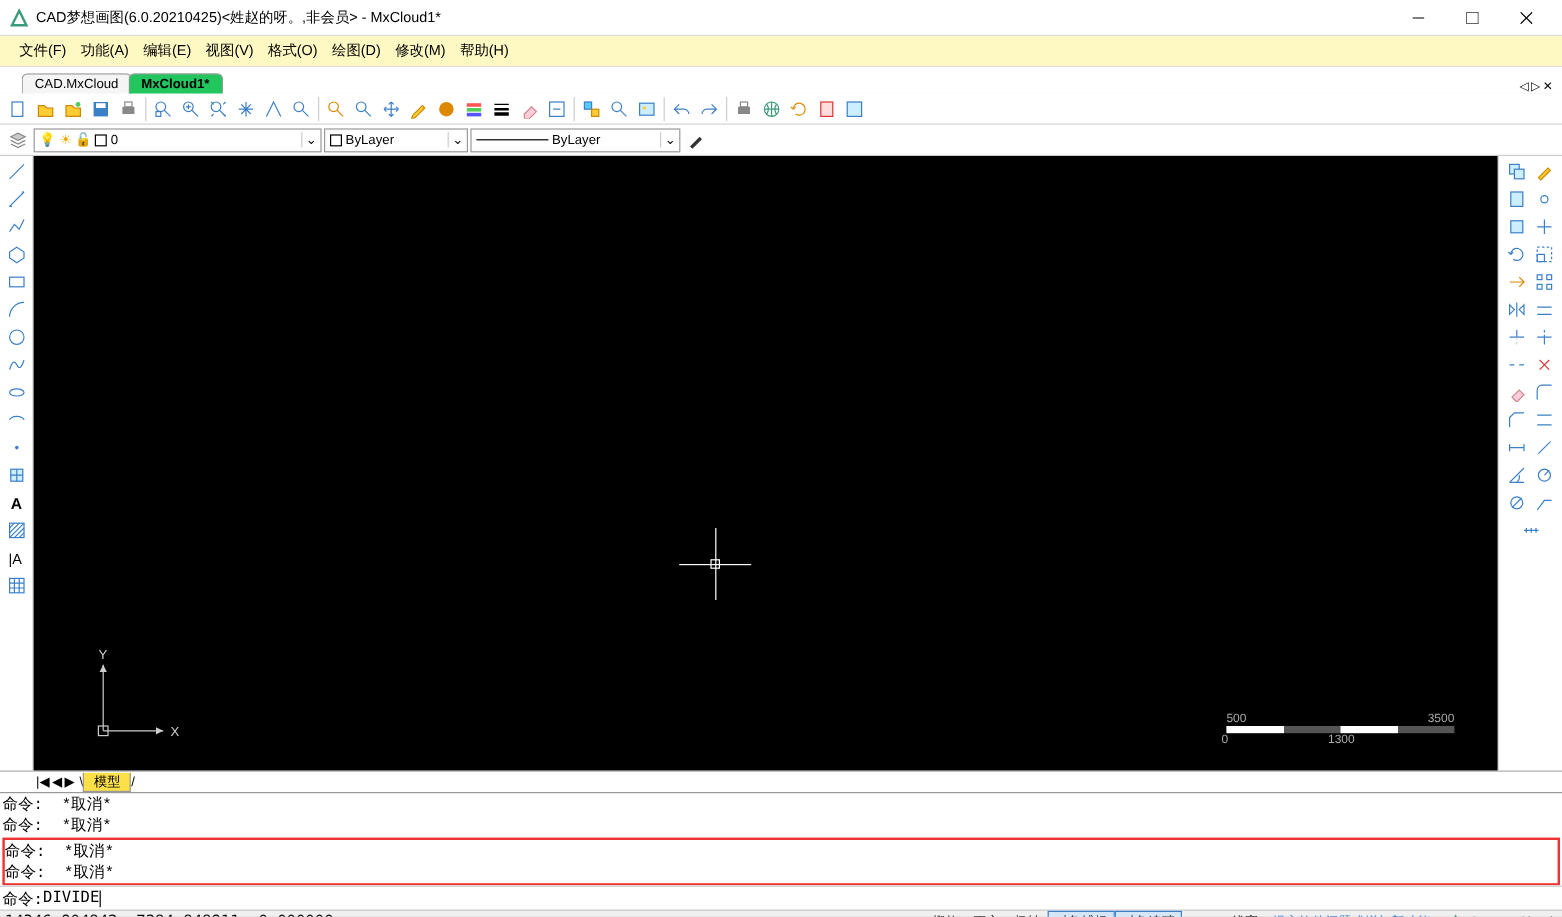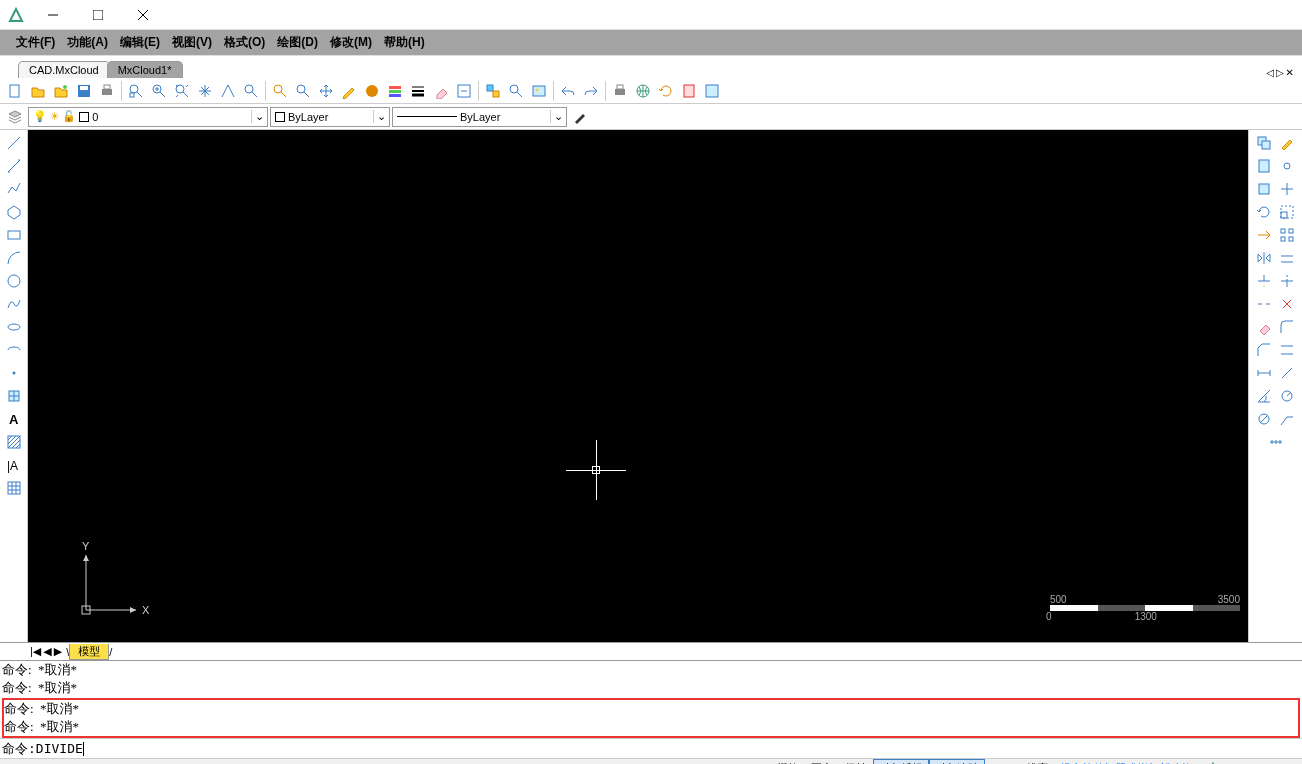--- a/index.html
+++ b/index.html
@@ -2,49 +2,49 @@
 <html><head>
 <meta charset="utf-8">
 <style>
 * { box-sizing: border-box; margin: 0; padding: 0; }
 body { font-family: "Microsoft YaHei", Arial, sans-serif; font-size: 12px; background: #f0f0f0; overflow: hidden; width: 1302px; height: 764px; }
 .titlebar { height: 30px; background: #fff; display: flex; align-items: center; padding: 0 8px; border-bottom: 1px solid #ddd; }
 .titlebar .logo { width: 16px; height: 16px; margin-right: 6px; color: #4a9; font-weight: bold; }
 .titlebar .title { flex: 1; font-size: 12px; }
 .titlebar .btns { display: flex; }
 .titlebar .btn { width: 45px; height: 30px; display: flex; align-items: center; justify-content: center; cursor: pointer; }
-.menubar { height: 26px; background: #a3a3a3; display: flex; align-items: center; padding: 0 10px; border-bottom: 1px solid #ddd; font-weight: bold; }
+.menubar { height: 26px; background: #fef9c3; display: flex; align-items: center; padding: 0 10px; border-bottom: 1px solid #ddd; }
 .menubar .item { padding: 3px 6px; cursor: pointer; }
 .tabbar { height: 22px; background: #fff; display: flex; align-items: flex-end; padding: 0 4px 0 18px; position: relative; }
 .tab { padding: 2px 10px; border: 1px solid #999; border-bottom: none; border-radius: 5px 5px 0 0; background: #f5f5f5; margin-right: -3px; cursor: pointer; font-size: 11px; position: relative; }
-.tab.active { background: #a3a3a3; font-weight: normal; z-index: 1; }
+.tab.active { background: #22c55e; font-weight: bold; z-index: 1; }
 .tabbar .nav { margin-left: auto; display: flex; gap: 2px; font-size: 10px; padding-right: 4px; }
 .toolbar { height: 26px; background: #fff; display: flex; align-items: center; padding: 2px 4px; border-bottom: 1px solid #ccc; gap: 1px; }
 .toolbar2 { height: 26px; background: #fff; display: flex; align-items: center; padding: 2px 4px; border-bottom: 1px solid #ccc; gap: 2px; }
 .tbtn { width: 22px; height: 22px; display: flex; align-items: center; justify-content: center; cursor: pointer; border: 1px solid transparent; }
 .tbtn svg { width: 16px; height: 16px; }
 .layer-combo { height: 20px; border: 1px solid #999; background: #fff; display: flex; align-items: center; cursor: pointer; font-size: 11px; }
 .layer-combo .content { flex: 1; padding: 0 4px; display: flex; align-items: center; gap: 3px; }
 .layer-combo .arrow { width: 16px; text-align: center; border-left: 1px solid #ccc; }
 .workspace { display: flex; height: 512px; }
 .left-tools { width: 28px; background: #fff; border-right: 1px solid #ccc; display: flex; flex-direction: column; align-items: center; padding: 2px 0; gap: 1px; }
 .left-tools .tbtn { width: 22px; height: 22px; }
 .canvas-area { flex: 1; background: #000; position: relative; }
 .right-tools { width: 54px; background: #fff; border-left: 1px solid #ccc; display: flex; flex-wrap: wrap; justify-content: center; padding: 2px; gap: 1px; align-content: flex-start; }
 .right-tools .tbtn { width: 22px; height: 22px; }
 .crosshair { position: absolute; left: 568px; top: 340px; pointer-events: none; }
 .crosshair .h { position: absolute; width: 60px; height: 1px; background: #fff; left: -30px; top: 0; }
 .crosshair .v { position: absolute; width: 1px; height: 60px; background: #fff; left: 0; top: -30px; }
 .crosshair .box { position: absolute; width: 8px; height: 8px; border: 1px solid #fff; left: -4px; top: -4px; }
 .ucs { position: absolute; left: 48px; bottom: 20px; color: #aaa; font-size: 11px; }
-.scalebar { position: absolute; right: 8px; bottom: 20px; color: #aaa; font-size: 10px; width: 190px; }
+.scalebar { position: absolute; right: 36px; bottom: 20px; color: #aaa; font-size: 10px; width: 190px; }
 .model-tab-row { height: 18px; background: #fff; border-top: 1px solid #999; display: flex; align-items: center; padding-left: 30px; font-size: 11px; }
 .model-tab-row .navsmall { display: flex; gap: 2px; margin-right: 4px; }
 .model-tab { border: 1px solid #999; border-top: none; padding: 0 8px; background: #fde047; }
-.cmdwin { height: 78px; background: #fff; border-top: 1px solid #999; overflow: hidden; font-family: Liberation Serif, serif; font-size: 13px; padding: 0 2px; }
+.cmdwin { height: 78px; background: #fff; border-top: 1px solid #999; overflow: hidden; font-family: Liberation Mono, monospace; font-size: 13px; padding: 0 2px; }
 .cmdwin .line { white-space: pre; }
 .cmdwin .hl { border: 2px solid #e33; padding: 0; display:block; margin: 1px 0;}
 .cmdinput { height: 20px; border-top: 1px solid #ccc; background: #fff; font-family: "SimSun", monospace; font-size: 13px; display: flex; align-items: center; padding-left: 2px; }
 .cmdinput .cursor { border-right: 1px solid #000; height: 14px; margin-left: 0px; }
 .statusrow { height: 20px; border-top: 1px solid #ccc; background: #f0f0f0; display: flex; align-items: center; font-size: 11px; }
 .statusrow .coords { padding-left: 4px; flex:1; font-family: "SimSun", monospace; font-size: 13px; }
 .statusrow .sbtn { padding: 1px 5px; border: 1px solid transparent; cursor: pointer; }
 .statusrow .sbtn.active { border: 1px solid #3a7fc8; background: #d4e6f8; }
 .statusrow .link { color: #1a6fd8; text-decoration: underline; cursor: pointer; padding: 0 6px; }
 .statusrow .brand { display: flex; align-items: center; gap: 4px; padding: 0 8px; }
@@ -53,20 +53,21 @@
 </style>
 </head>
 <body>
 
 <div class="titlebar">
   <span class="logo">
     <svg viewBox="0 0 16 16">
         <path d="M2 14 L8 2 L14 14 Z" fill="none" stroke="#3a9b7a" stroke-width="2"></path>
       </svg>
   </span>
+  <span class="title">CAD梦想画图(6.0.20210425)&lt;姓赵的呀。,非会员&gt; - MxCloud1*</span>
   <div class="btns">
     <div class="btn">
         <svg width="10" height="10">
           <line x1="0" y1="5" x2="10" y2="5" stroke="#000"></line>
         </svg>
       </div>
     <div class="btn">
         <svg width="10" height="10">
           <rect x="0" y="0" width="10" height="10" fill="none" stroke="#000"></rect>
         </svg>

